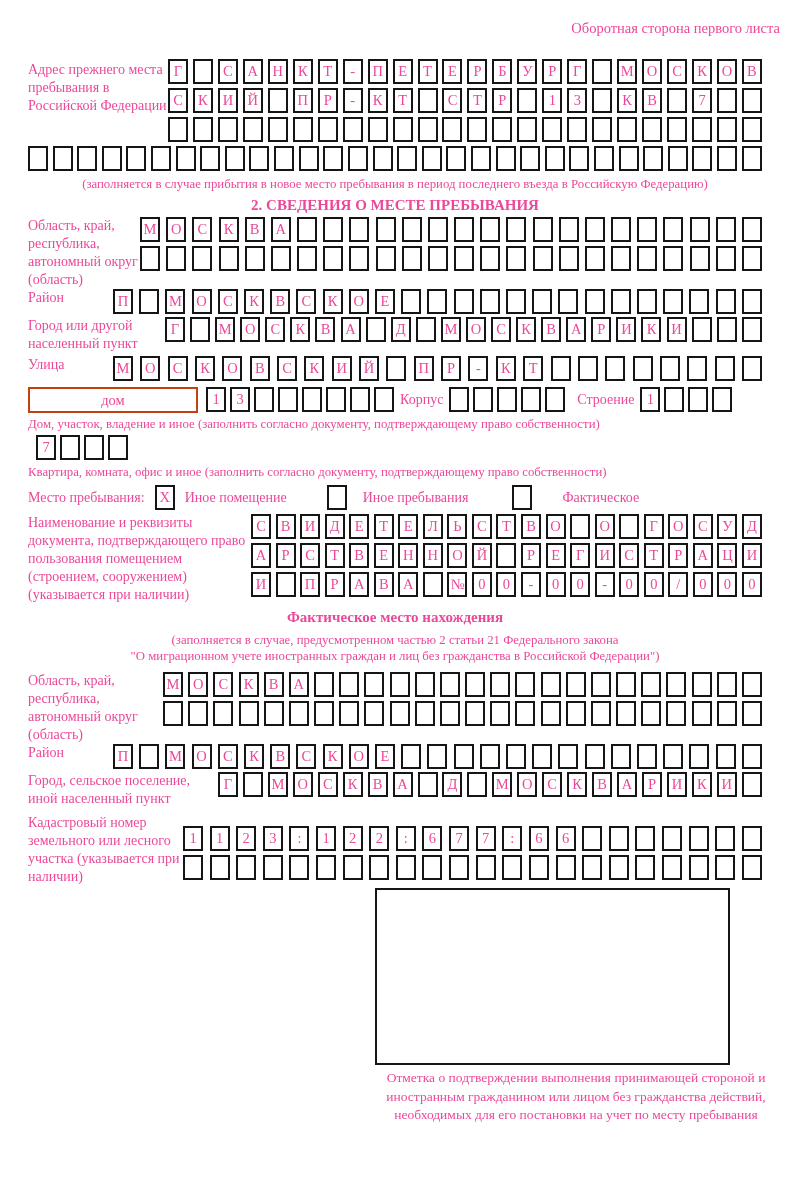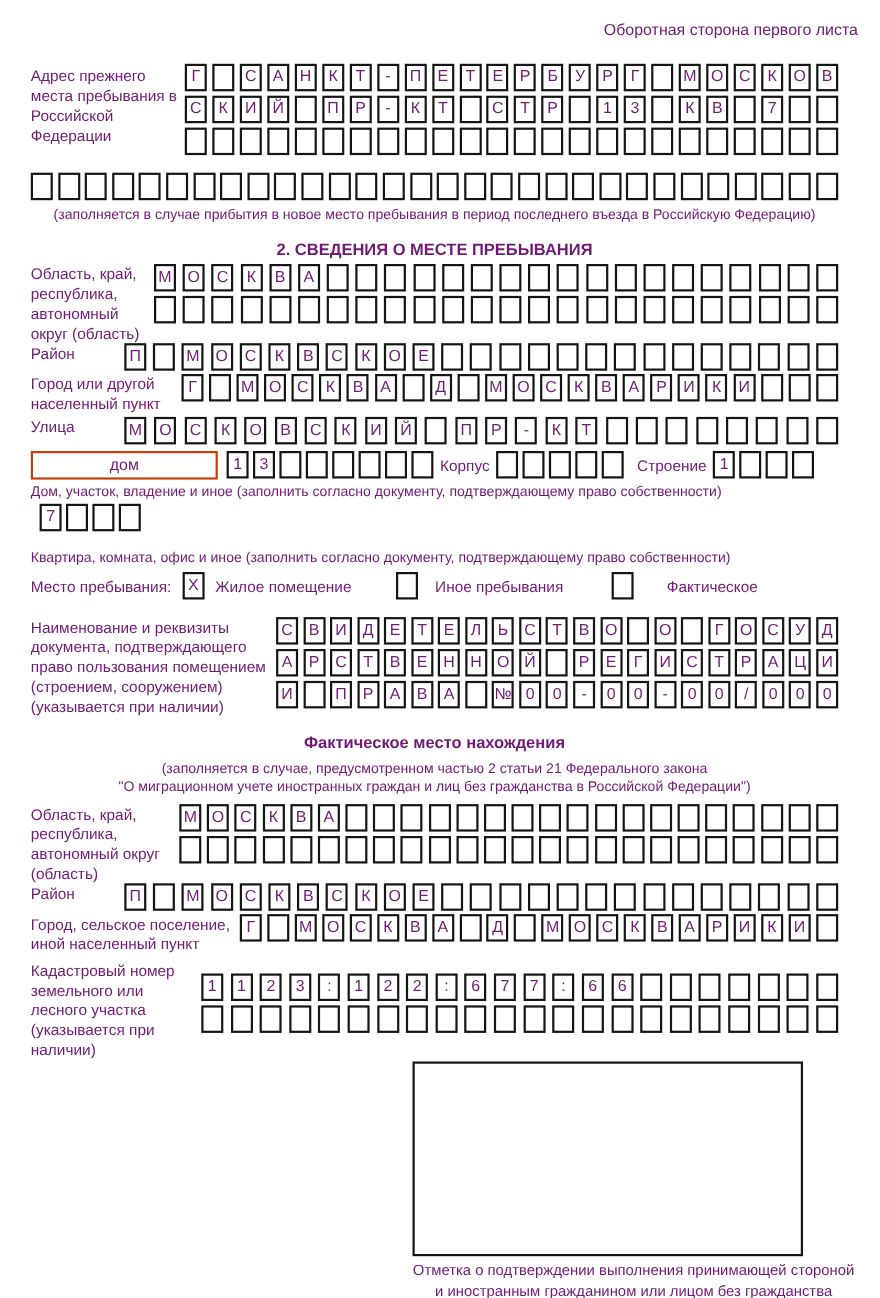--- a/index.html
+++ b/index.html
@@ -1,19 +1,19 @@
 <!DOCTYPE html>
 <html><head>
 <meta charset="utf-8">
 <style>
   html,body { margin:0; padding:0; background:#ffffff; }
   .page {
     position:relative; width:800px; height:1180px; overflow:hidden;
-    background:#ffffff; color:#701a75;
-    font-family:Liberation Sans, sans-serif;
+    background:#ffffff; color:#ec4899;
+    font-family:Liberation Serif, serif;
   }
   .content { padding:0 38px 0 28px; }
   .header-note { padding-top:20px; text-align:right; font-size:14.5px; padding-right:20px; }
 
   .row { display:flex; align-items:flex-start; }
   .rowlabel { font-size:14px; line-height:18px; flex:none; }
   .w140{width:140px;} .w112{width:112px;} .w85{width:85px;} .w137{width:137px;}
   .w223{width:223px;} .w135{width:135px;} .w190{width:190px;} .w155{width:155px;}
 
   .stack { flex:1; }
@@ -31,21 +31,21 @@
     flex:none; height:26px; box-sizing:border-box; border:2px solid #c2410c;
     display:flex; align-items:center; justify-content:center; font-size:14.5px;
   }
   .w170{width:170px;} .w205{width:205px;}
   .inline-label { flex:none; font-size:14px; line-height:26px; }
 
   .caption { font-size:12.8px; line-height:16px; }
   .center { text-align:center; }
   .sect-title { text-align:center; font-weight:bold; font-size:15px; line-height:18px; }
 
-  .mt3{margin-top:3px;} .mt4{margin-top:16px;} .mt5{margin-top:5px;} .mt6{margin-top:6px;}
+  .mt3{margin-top:3px;} .mt4{margin-top:4px;} .mt5{margin-top:5px;} .mt6{margin-top:6px;}
   .mt8{margin-top:8px;} .mt12{margin-top:12px;} .mt22{margin-top:22px;}
 
   .prev-label { padding-top:2px; }
   .stay { display:flex; align-items:center; font-size:14px; }
   .stay .cell { margin:0; }
   .g-label{ margin-right:10px; }
   .g1{ margin-left:10px; margin-right:40px; }
   .g2{ margin-left:16px; margin-right:44px; }
   .g3{ margin-left:30px; }
   .choose-note { margin-left:240px; width:260px; text-align:center; }
@@ -371,21 +371,21 @@
           <div class="cell"></div>
           <div class="cell"></div>
           <div class="cell"></div>
         </div>
     </div>
     <div class="caption mt4">Квартира, комната, офис и иное (заполнить согласно документу, подтверждающему право собственности)</div>
 
     <div class="stay mt5">
       <span class="g-label">Место пребывания:</span>
       <div class="cell">X</div>
-      <span class="g1">Жилое помещение</span>
+      <span class="g1">Иное помещение</span>
       <div class="cell"></div>
       <span class="g2">Иное пребывания</span>
       <div class="cell"></div>
       <span class="g3">Фактическое</span>
     </div>
 
     <div class="row mt4">
       <div class="rowlabel w223">Наименование и реквизиты документа, подтверждающего право пользования помещением (строением, сооружением) (указывается при наличии)</div>
       <div class="stack">
         <div class="cells">

